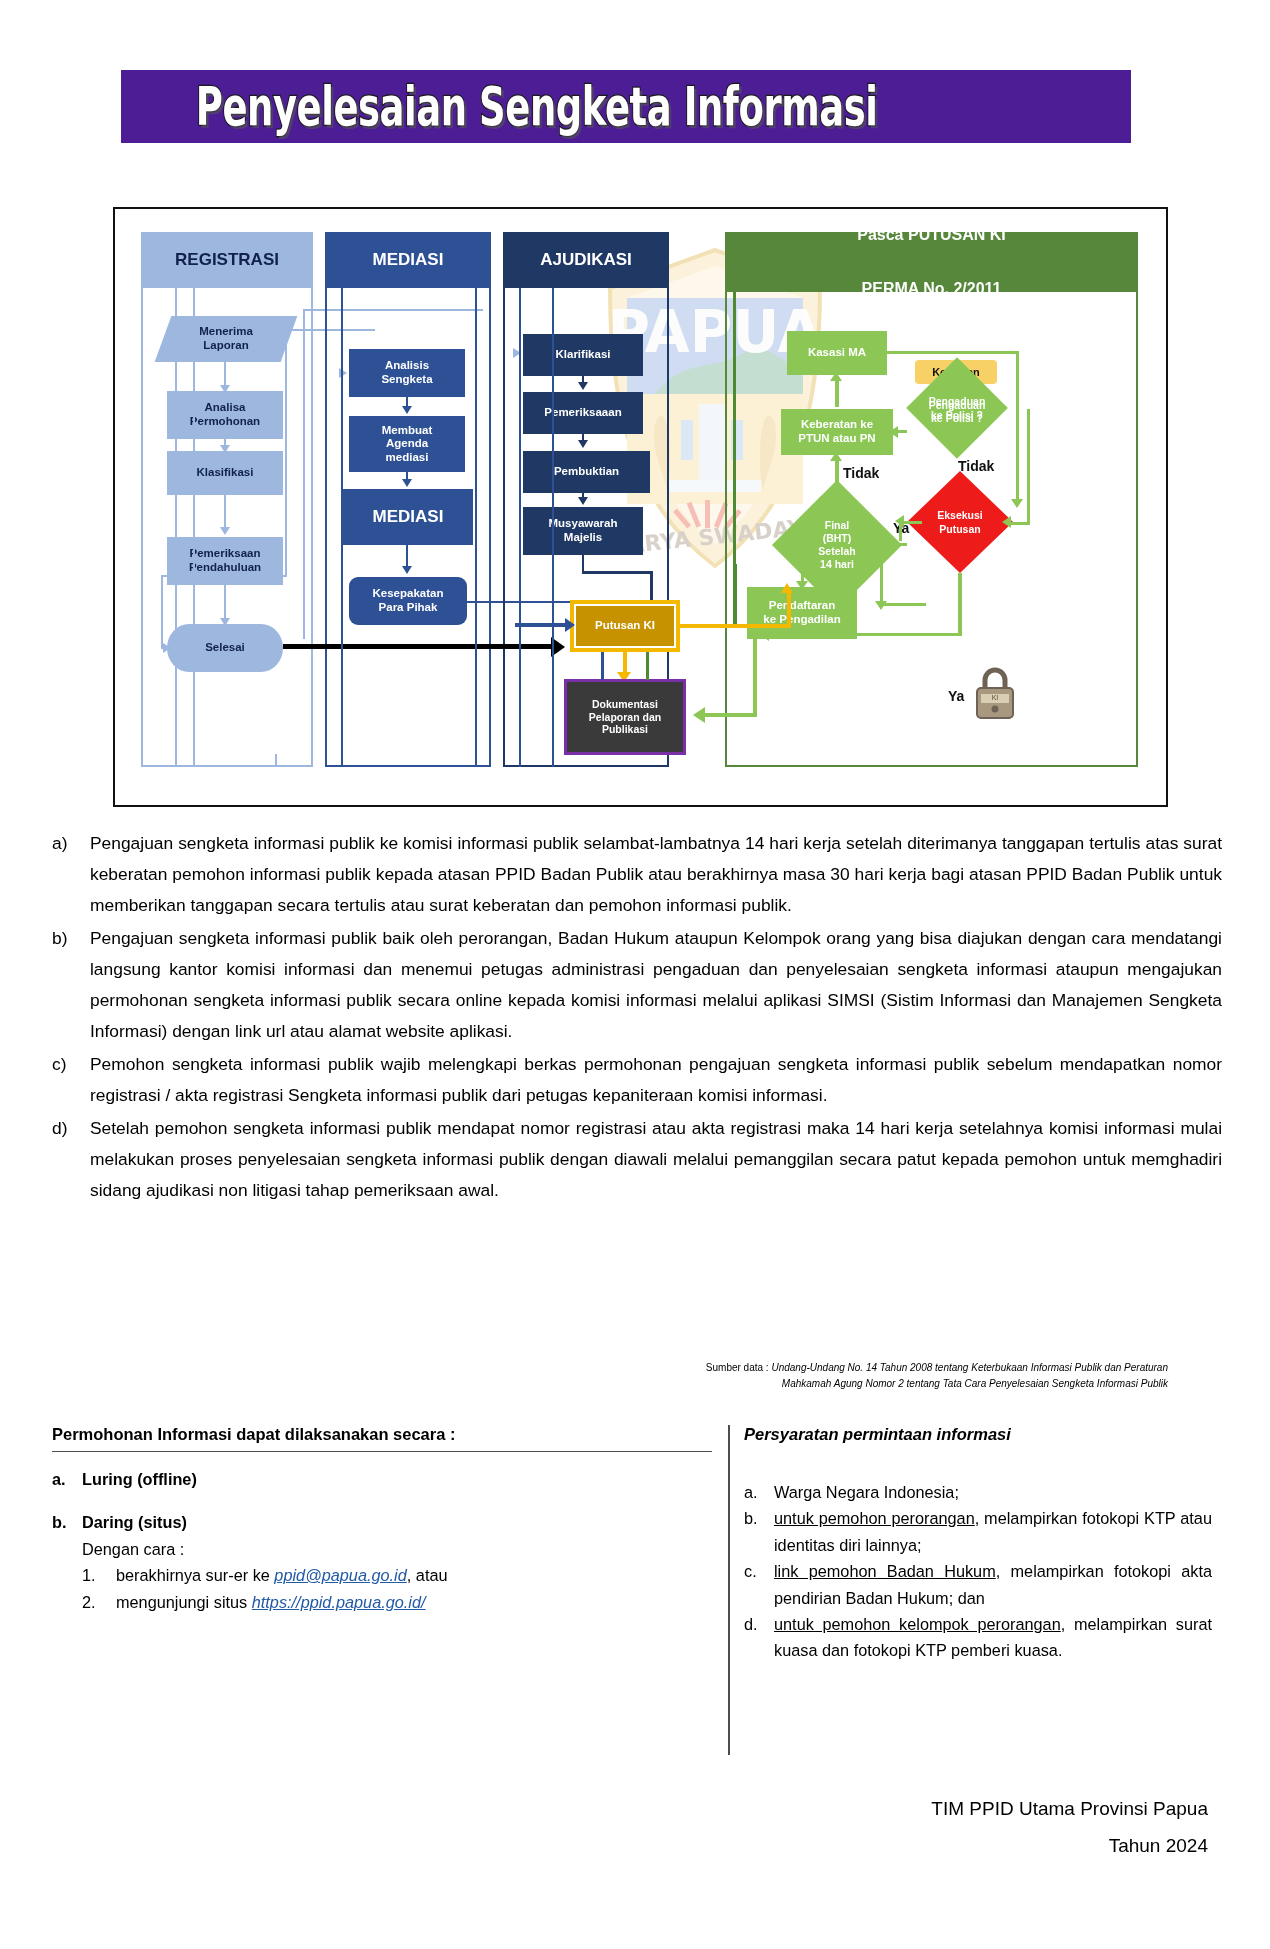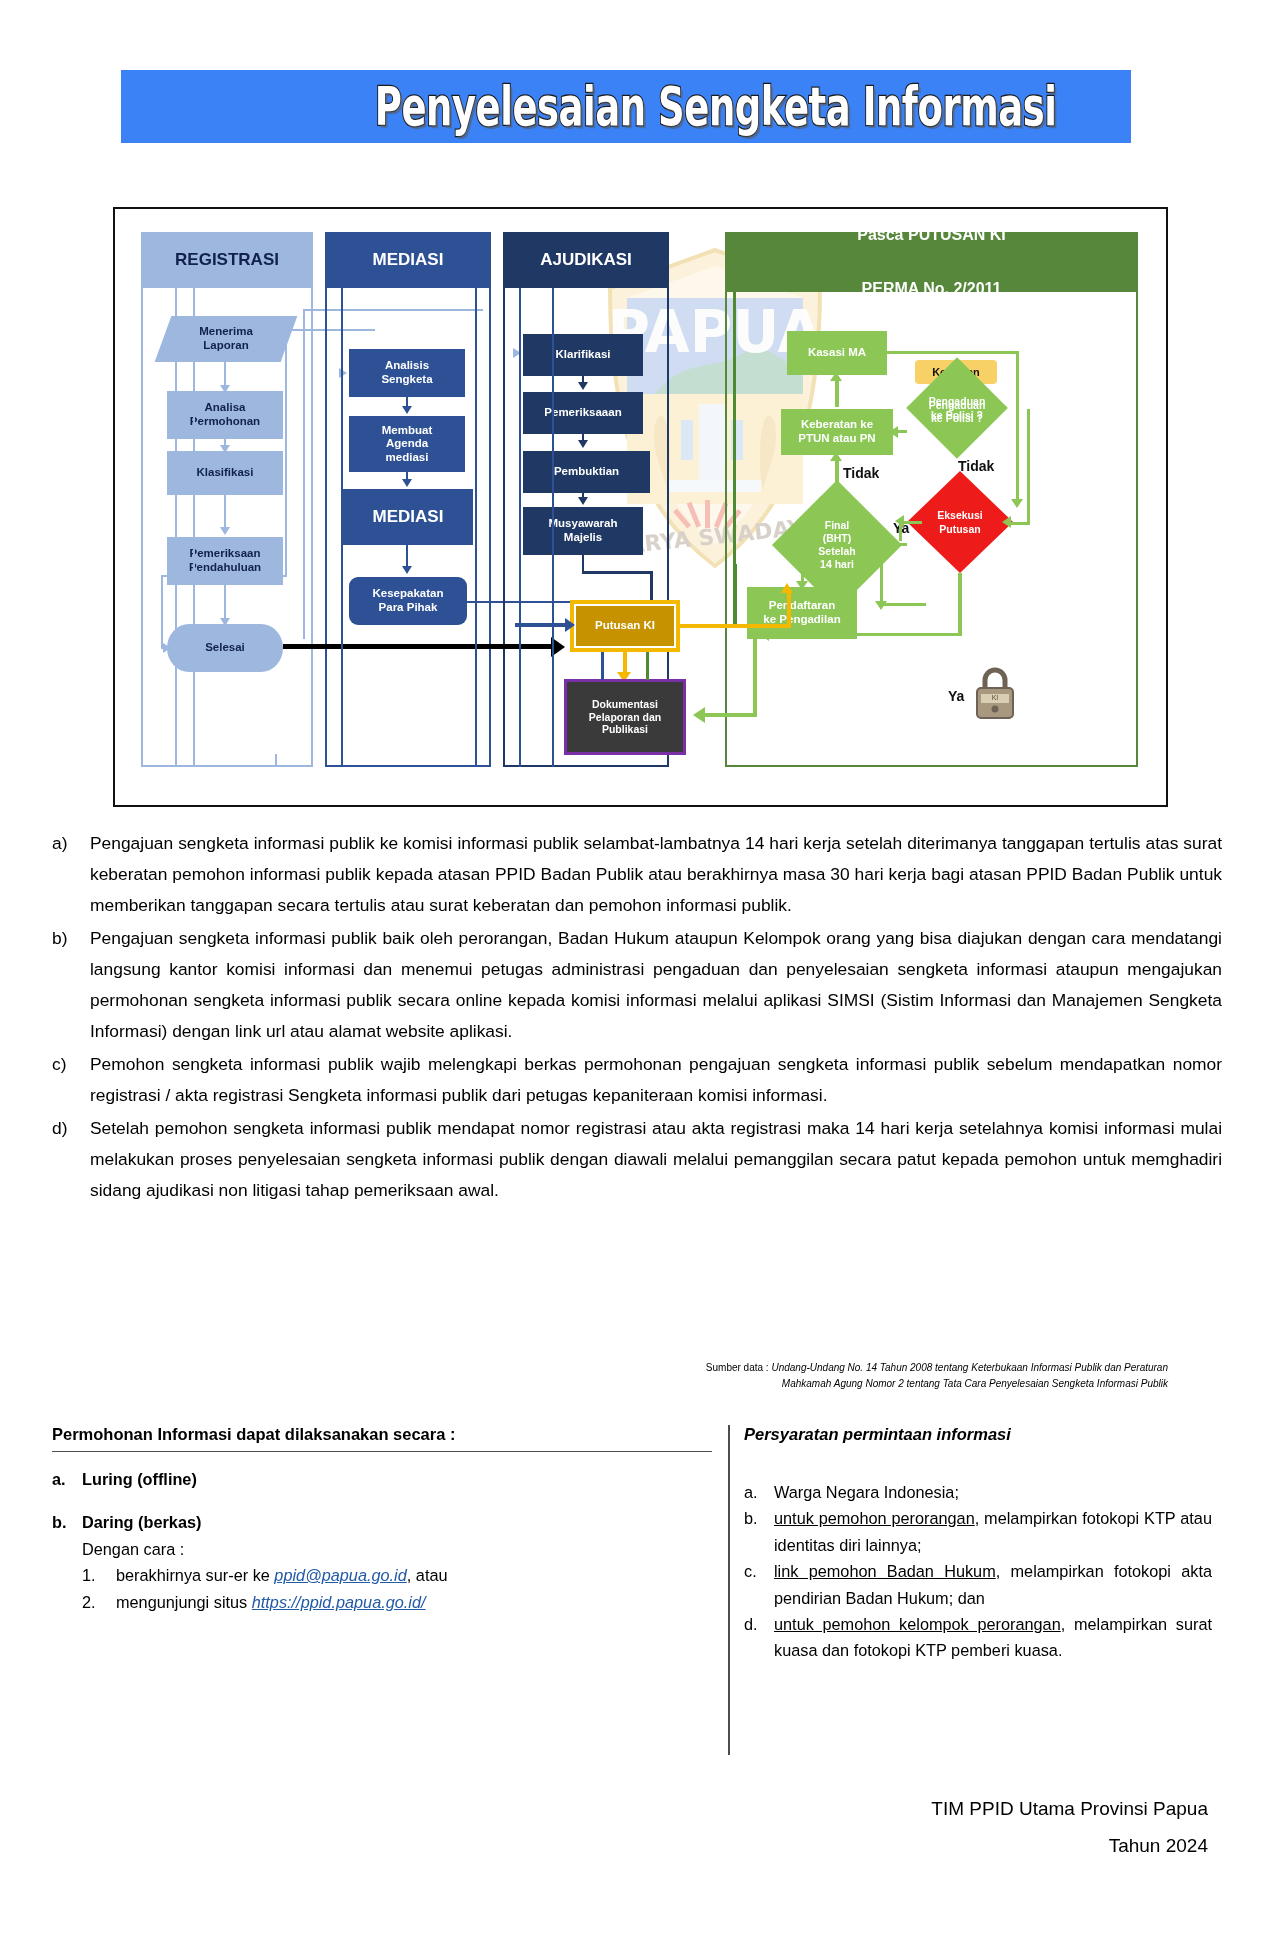--- a/index.html
+++ b/index.html
@@ -9,22 +9,22 @@
     background:#ffffff;
     font-family:"Liberation Sans", sans-serif;
     color:#000;
     position:relative;
     overflow:hidden;
   }
 
   
   .banner{
     position:absolute; left:121px; top:70px; width:1010px; height:73px;
-    background:#3b82f6;
-    display:flex; align-items:center; justify-content:flex-end;
+    background:#4c1d95;
+    display:flex; align-items:center; justify-content:flex-start;
   }
   .banner-title{
     font-family:"DejaVu Sans", sans-serif;
     font-weight:bold;
     font-size:45px;
     letter-spacing:-0.5px;
     transform:scaleX(0.82) scaleY(1.18);
     color:#ffffff;
     -webkit-text-stroke:2.2px #1a1a1a;
     paint-order:stroke fill;
@@ -411,21 +411,21 @@
       <div class="lt-body">
         <div style="font-weight:bold;">Luring (offline)</div>
       </div>
     </div>
 
     <div class="gap"></div>
 
     <div class="lt-row">
       <div class="lt-mark">b.</div>
       <div class="lt-body">
-        <div style="font-weight:bold;">Daring (berkas)</div>
+        <div style="font-weight:bold;">Daring (situs)</div>
         <div>Dengan cara :</div>
         <div class="sub-row" style="padding-left:0;">
           <div class="sub-mark">1.</div>
           <div><span>berakhirnya sur-er ke </span><a class="lnk" href="#">ppid@papua.go.id</a><span>, atau</span></div>
         </div>
         <div class="sub-row" style="padding-left:0;">
           <div class="sub-mark">2.</div>
           <div><span>mengunjungi situs </span><a class="lnk" href="#">https://ppid.papua.go.id/</a></div>
         </div>
       </div>

